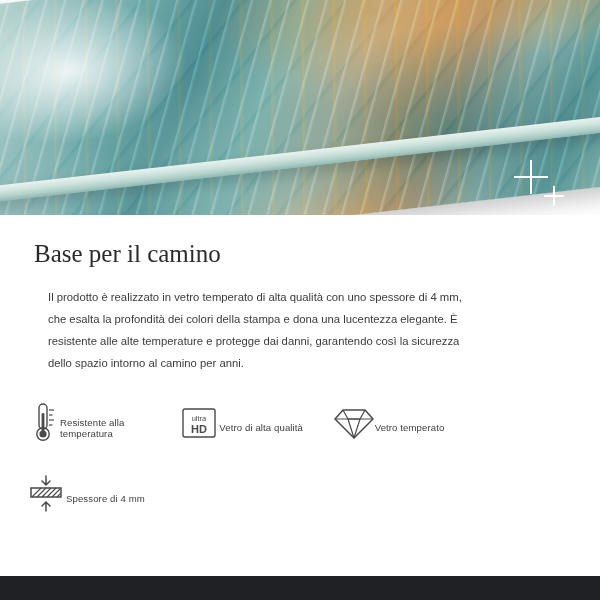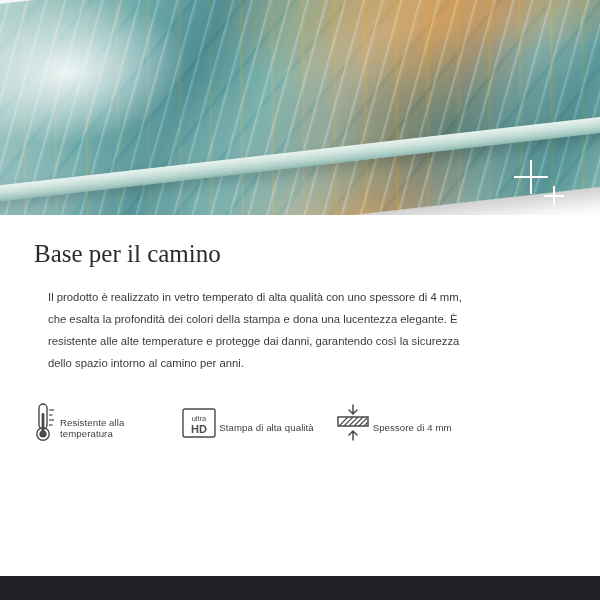--- a/index.html
+++ b/index.html
@@ -190,24 +190,36 @@
     </div>
 
     <div class="feature">
       <div class="feature-icon">
         <svg width="40" height="40" viewBox="0 0 40 40">
           <rect x="4" y="6" width="32" height="28" rx="2" fill="none" stroke="#4a4a4a" stroke-width="1.4"></rect>
           <text x="20" y="18" text-anchor="middle" font-family="Liberation Sans, sans-serif" font-size="7.5" fill="#4a4a4a">ultra</text>
           <text x="20" y="29.5" text-anchor="middle" font-family="Liberation Sans, sans-serif" font-size="11" font-weight="bold" fill="#4a4a4a">HD</text>
         </svg>
       </div>
-      <div class="feature-label">Stampa di alta qualità</div>
-    </div>
-
-
+      <div class="feature-label">Vetro di alta qualità</div>
+    </div>
+
+
+    <div class="feature">
+      <div class="feature-icon">
+        <svg width="42" height="38" viewBox="0 0 42 38">
+          <path d="M10 6 H32 L40 15 L21 34 L2 15 Z" fill="none" stroke="#4a4a4a" stroke-width="1.5" stroke-linejoin="round"></path>
+          <path d="M2 15 H40" stroke="#4a4a4a" stroke-width="1.2"></path>
+          <path d="M10 6 L15 15 L21 34" stroke="#4a4a4a" stroke-width="1.2" fill="none"></path>
+          <path d="M32 6 L27 15 L21 34" stroke="#4a4a4a" stroke-width="1.2" fill="none"></path>
+          <path d="M15 15 H27" stroke="#4a4a4a" stroke-width="1.2"></path>
+        </svg>
+      </div>
+      <div class="feature-label">Vetro temperato</div>
+    </div>
 
 
     <div class="feature">
       <div class="feature-icon">
         <svg width="40" height="42" viewBox="0 0 40 42">
           <path d="M20 3 V11 M16 8 L20 12 L24 8" stroke="#4a4a4a" stroke-width="1.5" fill="none" stroke-linecap="round" stroke-linejoin="round"></path>
           <rect x="5" y="15" width="30" height="9" fill="none" stroke="#4a4a4a" stroke-width="1.5"></rect>
           <path d="M6 24 L15 15 M11 24 L20 15 M16 24 L25 15 M21 24 L30 15 M26 24 L34 16 M31 24 L34.5 20.5" stroke="#4a4a4a" stroke-width="1.1"></path>
           <path d="M20 38 V30 M16 33 L20 29 L24 33" stroke="#4a4a4a" stroke-width="1.5" fill="none" stroke-linecap="round" stroke-linejoin="round"></path>
         </svg>

